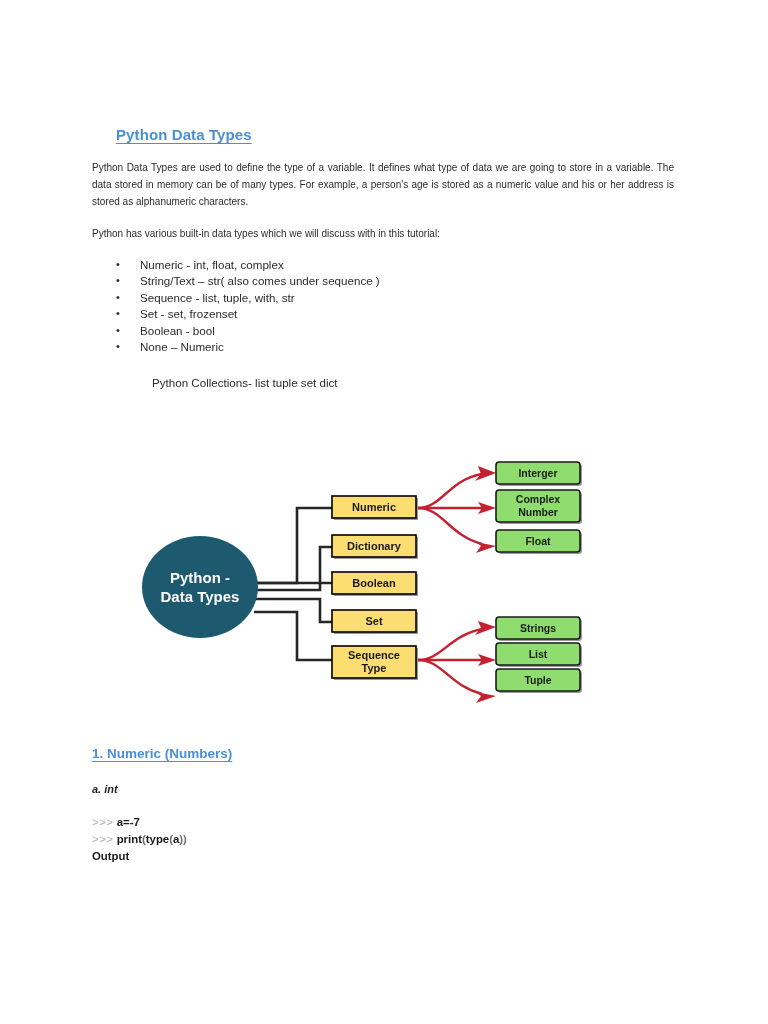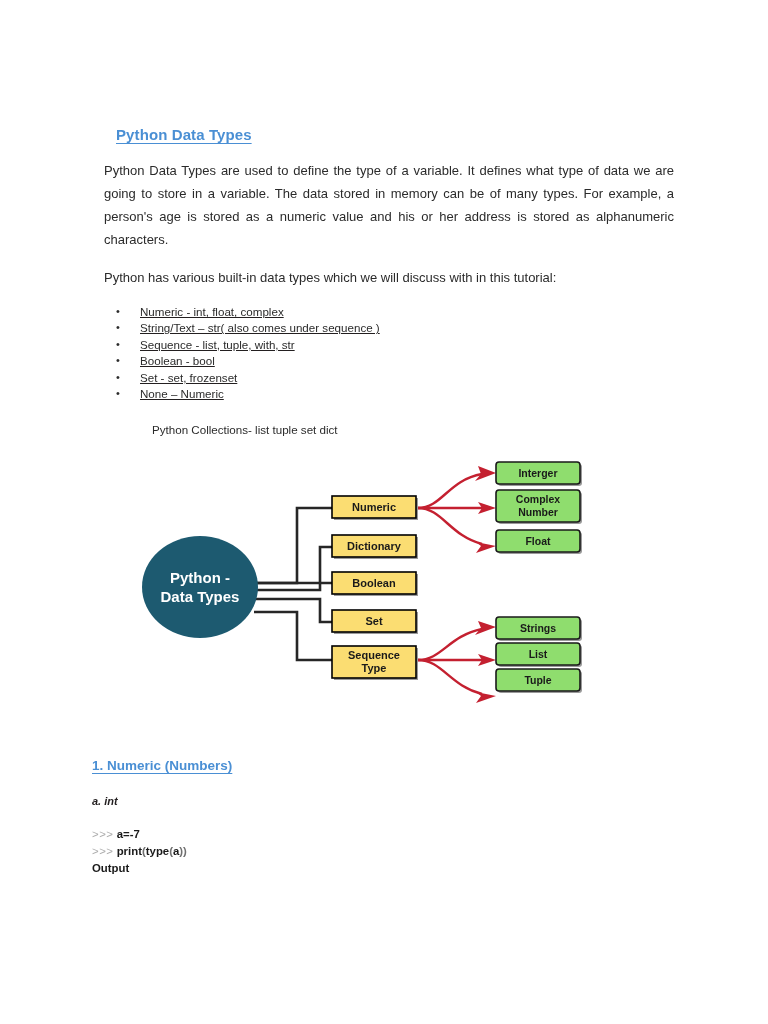--- a/index.html
+++ b/index.html
@@ -31,31 +31,30 @@
   .doc-title {
     font-size: 15px;
     font-weight: bold;
     color: #4a8fd4;
     text-decoration: underline;
     text-underline-offset: 3px;
     margin: 0 0 16px 24px;
     letter-spacing: 0.1px;
   }
   p.body-text {
-    font-size: 13px;
-    line-height: 23px;
+    font-size: 10px;
+    line-height: 17px;
     text-align: justify;
-    margin: 0 0 15px 12px;
+    margin: 0 0 15px 0;
     color: #2b2b2b;
   }
   ul.type-list {
     margin: 0 0 4px 0;
     padding-left: 48px;
     list-style: none;
-    text-decoration: underline;
   }
   ul.type-list li {
     font-size: 11.6px;
     line-height: 16.4px;
     position: relative;
     color: #2b2b2b;
     padding-left: 0;
   }
   ul.type-list li::before {
     content: "\2022";
@@ -88,21 +87,21 @@
     left: 92px;
     top: 746px;
     width: 582px;
   }
   .section-heading {
     font-size: 13.5px;
     font-weight: bold;
     color: #4a8fd4;
     text-decoration: underline;
     text-underline-offset: 3px;
-    margin: 12px 0 22px 0;
+    margin: 0 0 22px 0;
   }
   .sub-heading {
     font-size: 11px;
     font-weight: bold;
     font-style: italic;
     margin: 0 0 19px 0;
     color: #231f20;
   }
   .code-block {
     margin-top: 5px;
@@ -137,22 +136,22 @@
     <h1 class="doc-title">Python Data Types</h1>
 
     <p class="body-text">Python Data Types are used to define the type of a variable. It defines what type of data we are going to store in a variable. The data stored in memory can be of many types. For example, a person's age is stored as a numeric value and his or her address is stored as alphanumeric characters.</p>
 
     <p class="body-text">Python has various built-in data types which we will discuss with in this tutorial:</p>
 
     <ul class="type-list">
       <li>Numeric - int, float, complex</li>
       <li>String/Text – str( also comes under sequence )</li>
       <li>Sequence - list, tuple, with, str</li>
+      <li>Set - set, frozenset</li>
       <li>Boolean - bool</li>
-      <li>Set - set, frozenset</li>
       <li>None – Numeric</li>
     </ul>
 
     <div class="collections-line">Python Collections- list tuple set dict</div>
   </div>
 
   <div class="diagram">
     <svg width="480" height="260" viewBox="0 0 480 260" xmlns="http://www.w3.org/2000/svg">
 
       <g fill="none" stroke="#262626" stroke-width="2.6">

